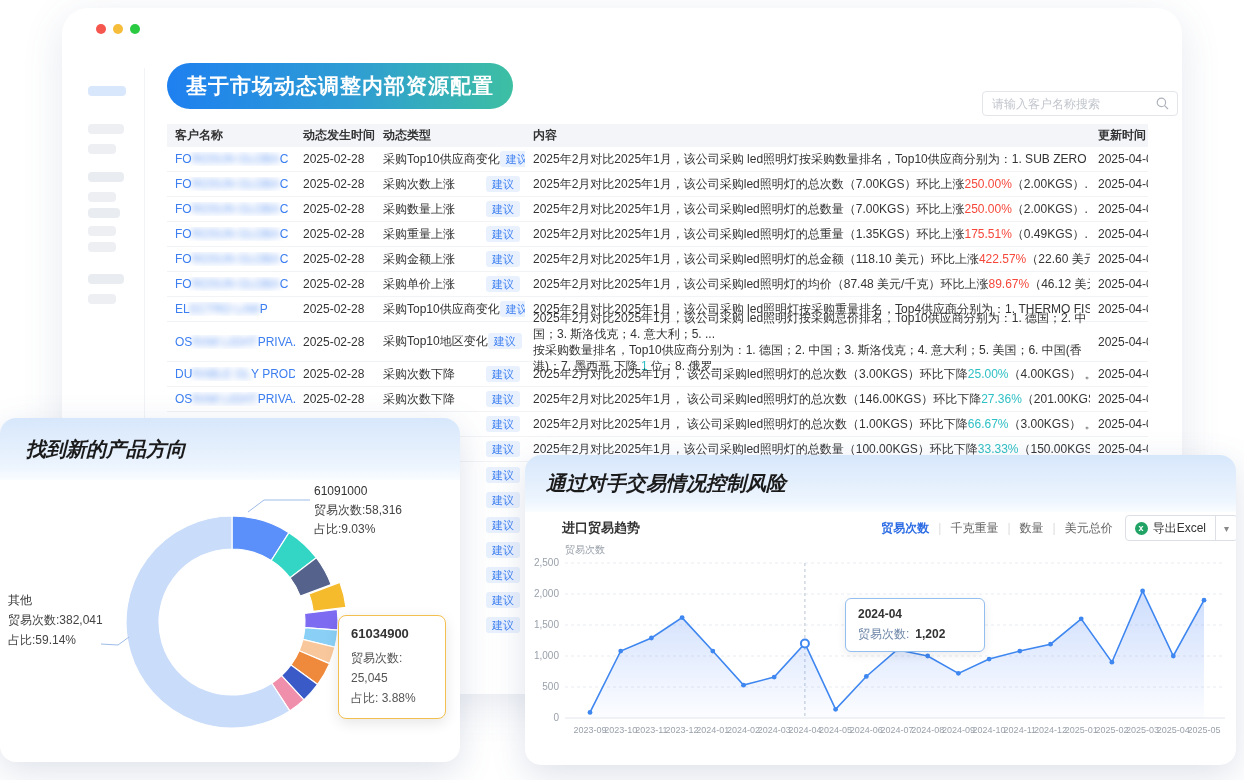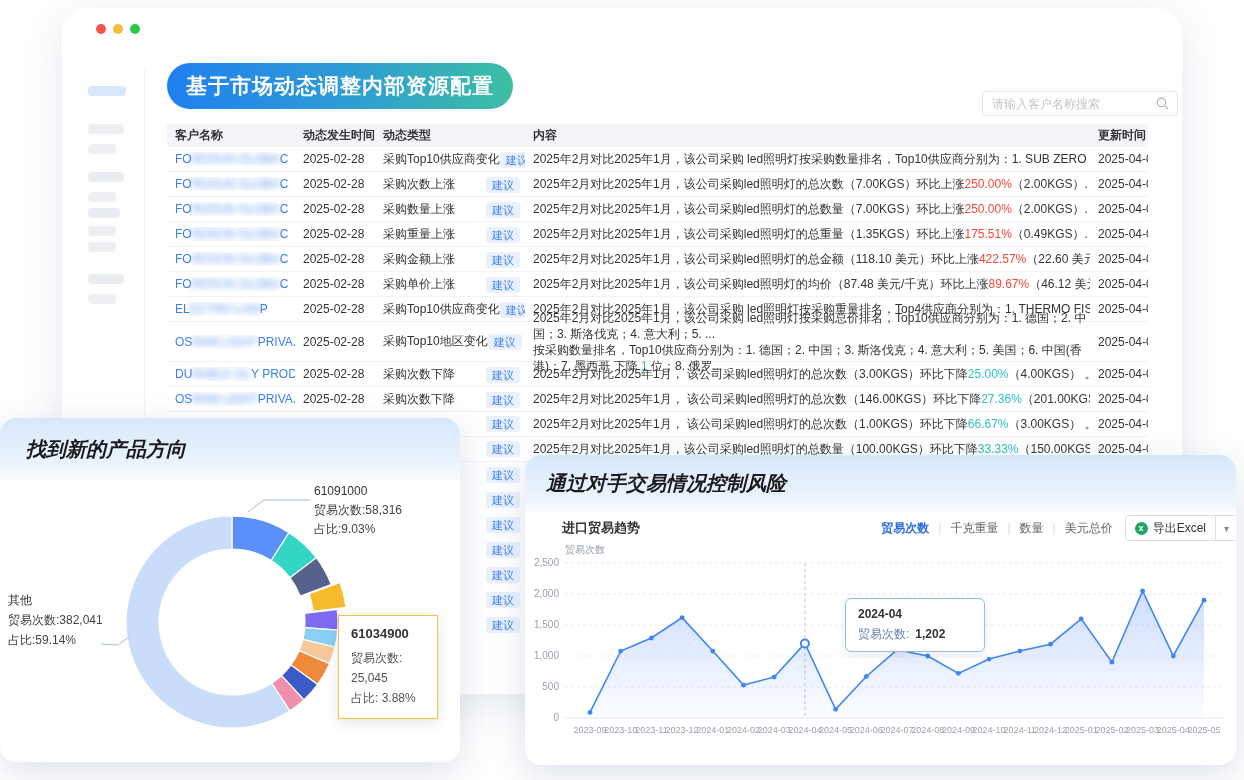--- a/index.html
+++ b/index.html
@@ -34,21 +34,21 @@
   .table { position:absolute; left:105px; top:116px; width:981px; font-size:12px; color:#333; }
   .thead, .trow { display:grid; grid-template-columns:128px 80px 150px 565px 58px; align-items:center; }
   .thead { height:23px; background:#F3F5F9; font-weight:bold; }
   .thead > div { padding-left:8px; }
   .trow { height:25px; border-bottom:1px solid #F2F3F5; }
   .trow.tall { height:40px; }
   .trow.ghost { border-bottom:none; }
   .trow > div { padding-left:8px; overflow:hidden; white-space:nowrap; }
   .cell-name { color:#3D7FF0; display:flex; align-items:center; }
   .cell-name .blur { filter:blur(3px); opacity:.8; }
-  .cell-type { display:flex; align-items:flex-end; justify-content:space-between; padding-right:5px; }
+  .cell-type { display:flex; align-items:flex-start; justify-content:space-between; padding-right:5px; }
   .badge { background:#E9F1FE; color:#3D7FF0; font-size:11px; line-height:16px;
     padding:0 6px; border-radius:3px; flex:none; }
   .cell-content { line-height:15px; }
   .cell-content.two { white-space:normal; line-height:16px; font-size:12px; }
   .seg-red { color:#F5483B; }
   .seg-teal { color:#2FC0C5; }
 
   
   .panel { position:absolute; background:#fff; border-radius:16px;
     box-shadow:0 10px 34px rgba(90,110,150,.20); overflow:hidden; }
@@ -63,22 +63,22 @@
   #panel-risk .panel-head { height:57px; padding-left:21px; }
 
   
   .callout1 { position:absolute; left:314px; top:64px; font-size:12px; color:#444; line-height:19px; }
   .callout1 .code { color:#333; }
   .other-label { position:absolute; left:8px; top:172px; font-size:12px; color:#444; line-height:20px; }
   .other-label .code { color:#333; }
   .donut-center { position:absolute; left:132px; top:178px; width:200px; text-align:center; }
   .donut-center .lab { font-size:14px; color:#777; }
   .donut-center .val { font-size:21px; font-weight:bold; color:#222; margin-top:3px; }
-  .donut-tip { position:absolute; left:338px; top:197px; width:100px; background:#fff;
-    border:1px solid #F3C050; border-radius:0; padding:10px 12px;
+  .donut-tip { position:absolute; left:338px; top:197px; width:108px; background:#fff;
+    border:1px solid #F3C050; border-radius:8px; padding:10px 12px;
     box-shadow:0 4px 14px rgba(0,0,0,.10); }
   .donut-tip .code { font-size:13px; font-weight:bold; color:#333; margin-bottom:7px; }
   .donut-tip .ln { font-size:12px; color:#555; line-height:20px; }
 
   
   .risk-toolbar { position:absolute; left:16px; top:57px; width:100%; height:32px;
     display:flex; align-items:center; padding:0 14px 0 21px; }
   .risk-sub { font-size:13px; font-weight:bold; color:#333; }
   .risk-tabs { margin-left:auto; display:flex; align-items:center; font-size:12px; color:#666; }
   .risk-tabs .tab { cursor:pointer; }

